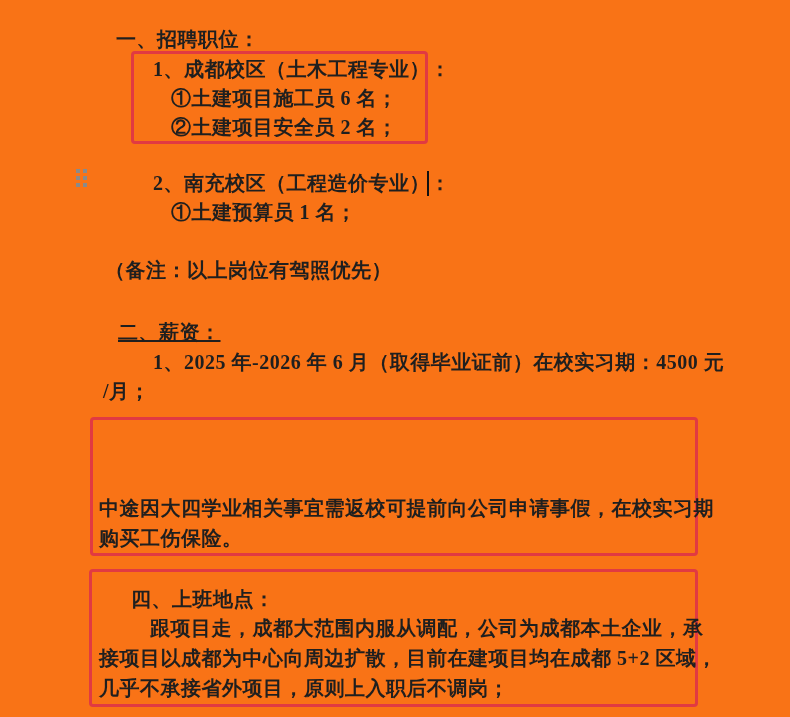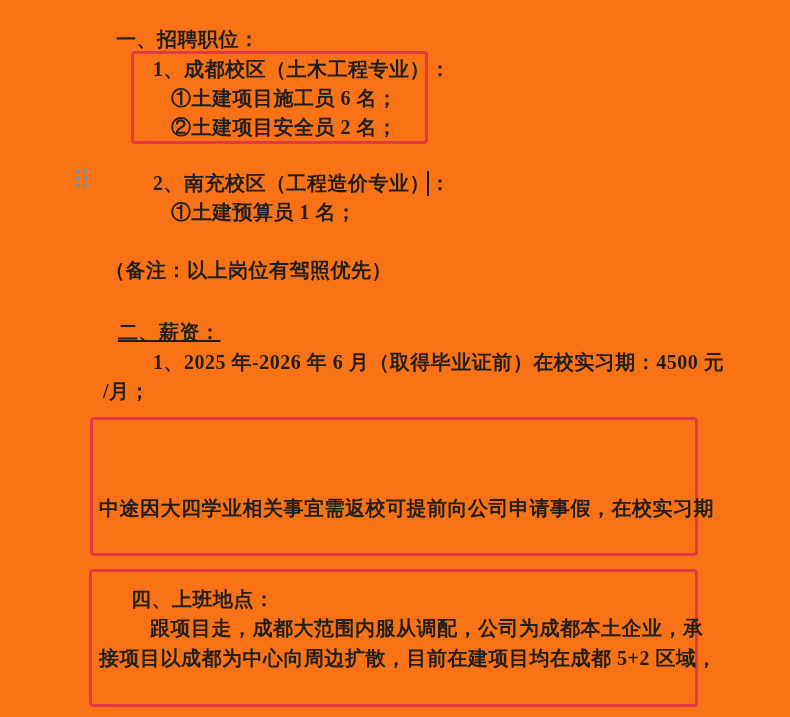--- a/index.html
+++ b/index.html
@@ -74,18 +74,20 @@
   <div class="line" style="left:171px; top:115px;">②土建项目安全员 2 名；</div>
   <div class="line" style="left:153px; top:171px;">2、南充校区（工程造价专业）：</div>
   <div class="line" style="left:171px; top:200px;">①土建预算员 1 名；</div>
   <div class="line" style="left:105px; top:258px;">（备注：以上岗位有驾照优先）</div>
 
   <div class="line" style="left:118px; top:320px;text-decoration:underline;">二、薪资：</div>
   <div class="line fill" style="left:153px; top:350px; width:545px;">1、2025 年-2026 年 6 月（取得毕业证前）在校实习期：4500 元</div>
   <div class="line" style="left:103px; top:379px;">/月；</div>
 
   <div class="line fill" style="left:99px; top:480px; width:599px;margin-top:16px;">中途因大四学业相关事宜需返校可提前向公司申请事假，在校实习期</div>
+  <div class="line" style="left:99px; top:526px;">购买工伤保险。</div>
 
   <div class="line" style="left:116px; top:587px;margin-left:15px;">四、上班地点：</div>
   <div class="line fill" style="left:150px; top:616px; width:548px;">跟项目走，成都大范围内服从调配，公司为成都本土企业，承</div>
   <div class="line fill" style="left:99px; top:646px; width:599px;">接项目以成都为中心向周边扩散，目前在建项目均在成都 5+2 区域，</div>
+  <div class="line" style="left:99px; top:676px;">几乎不承接省外项目，原则上入职后不调岗；</div>
 
 </div>
 
 </body></html>

